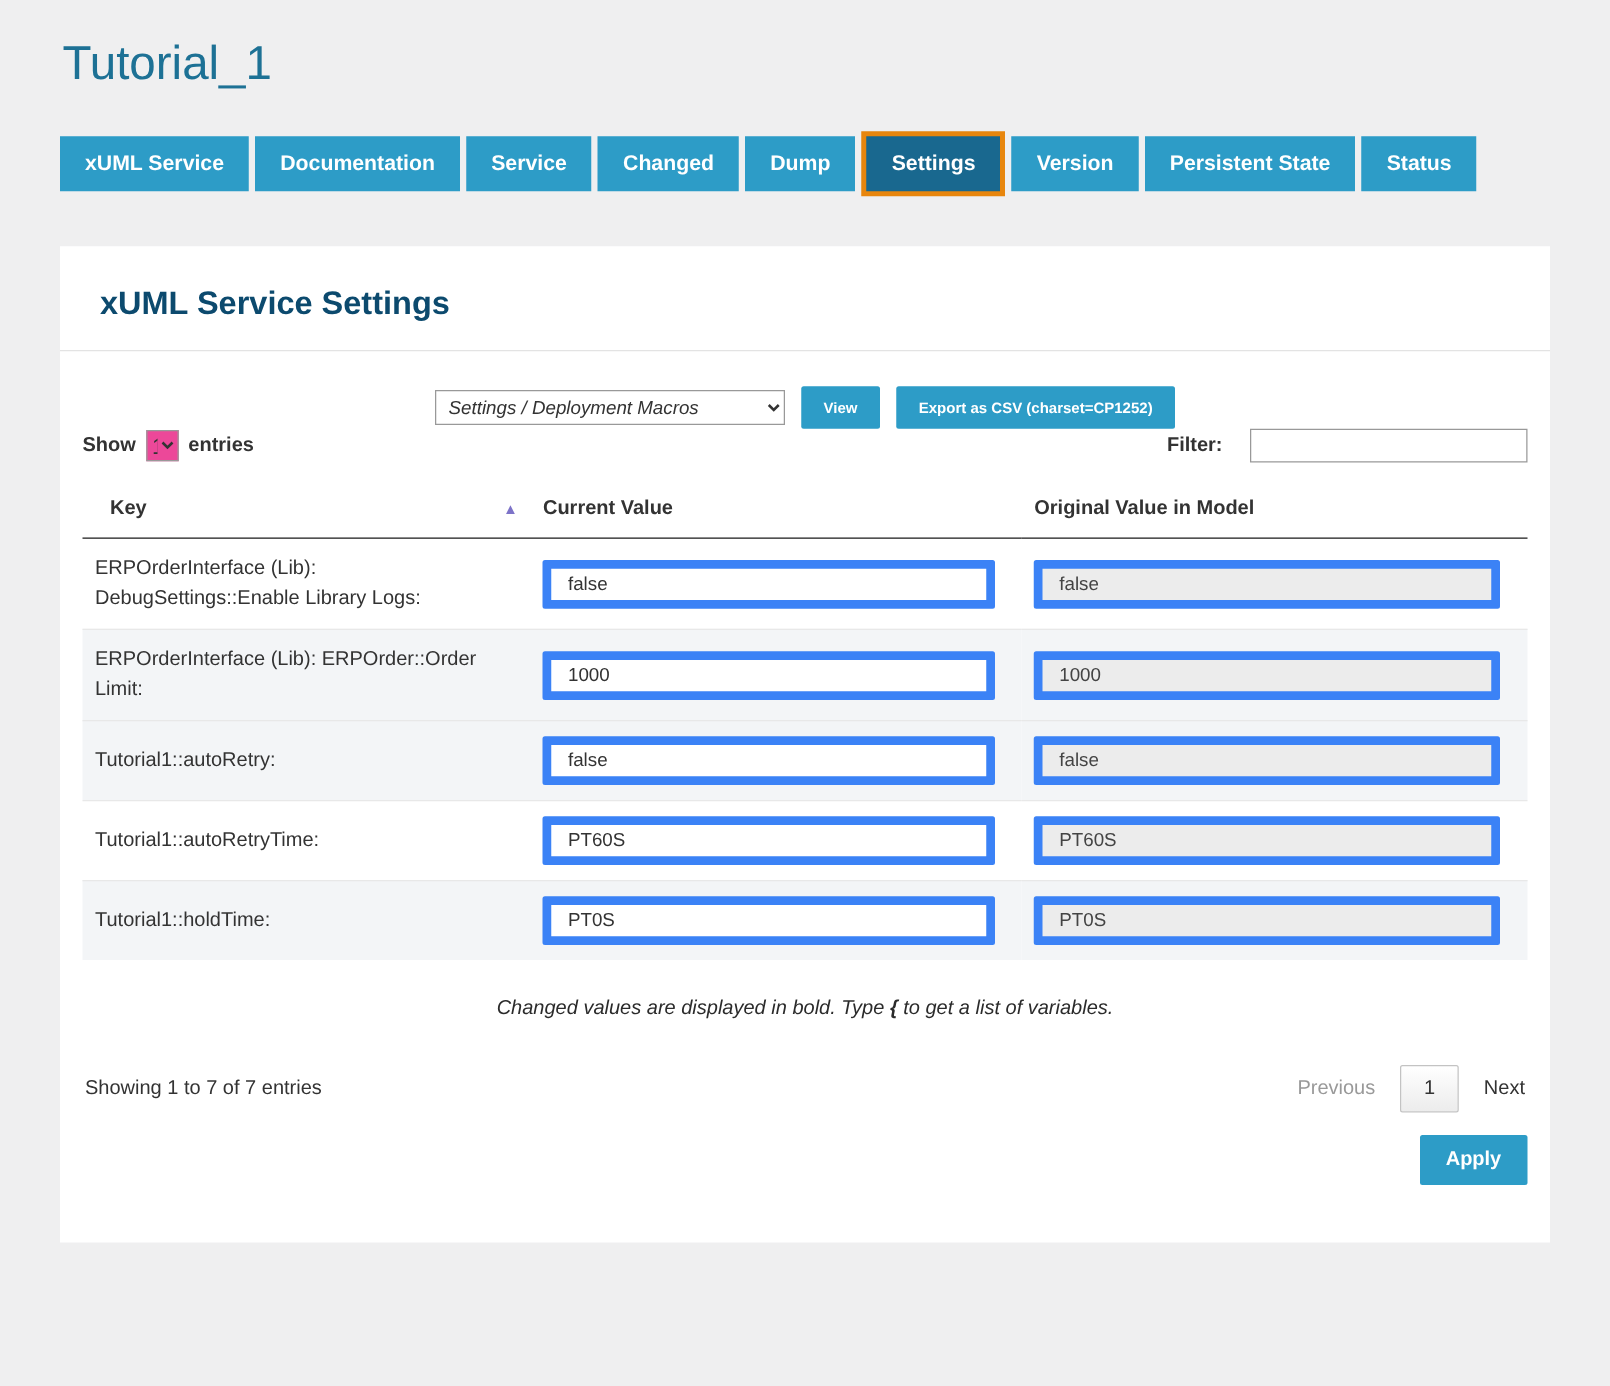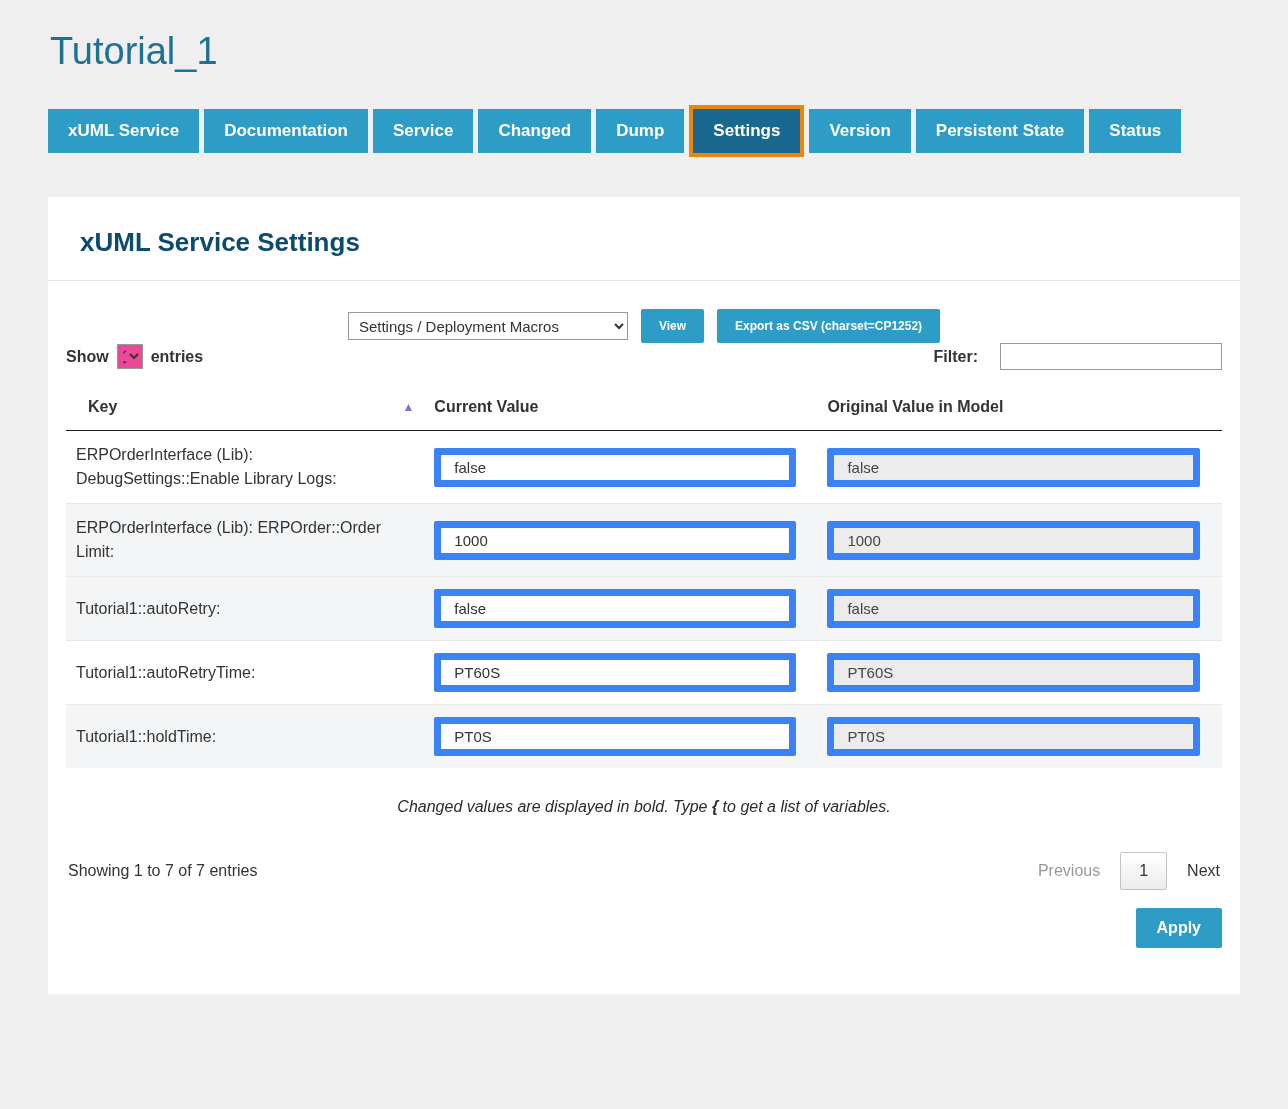--- a/index.html
+++ b/index.html
@@ -59,20 +59,21 @@
   }
   .view-select {
     width: 280px;
     height: 28px;
     font-size: 15px;
     font-family: "Liberation Sans", sans-serif;
     color: #333;
     border: 1px solid #999;
     background: #fff;
     padding: 2px 6px;
+    font-style: italic;
   }
   .btn-blue {
     background: #2d9cc7;
     color: #fff;
     border: none;
     border-radius: 2px;
     font-family: "Liberation Sans", sans-serif;
     font-weight: 700;
     font-size: 12px;
     padding: 10px 18px;

